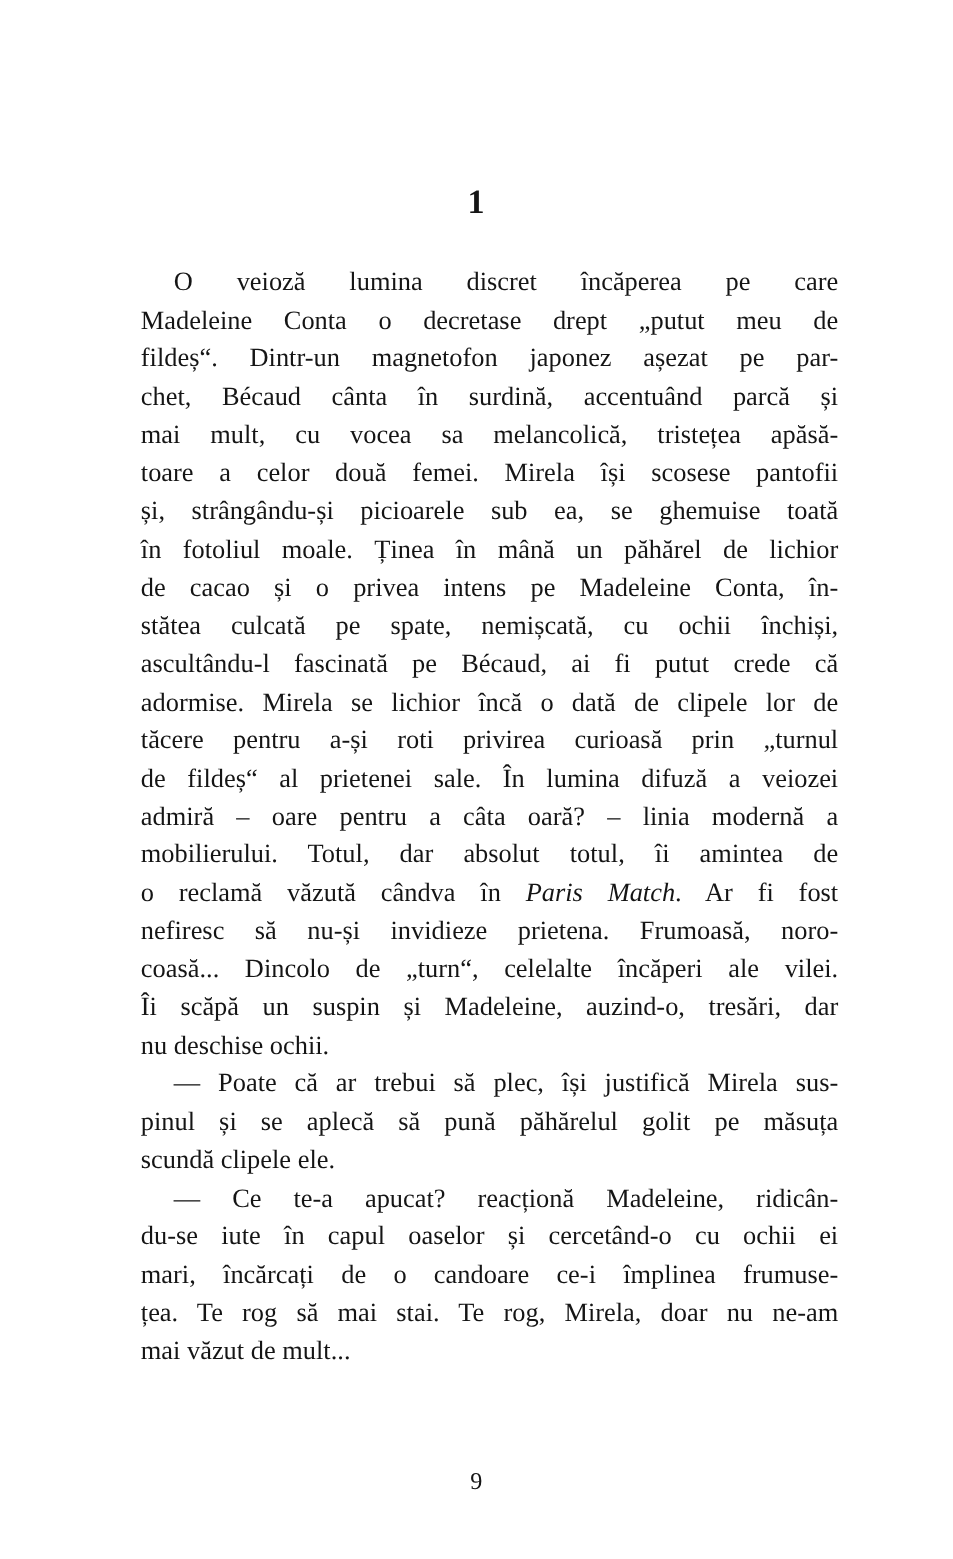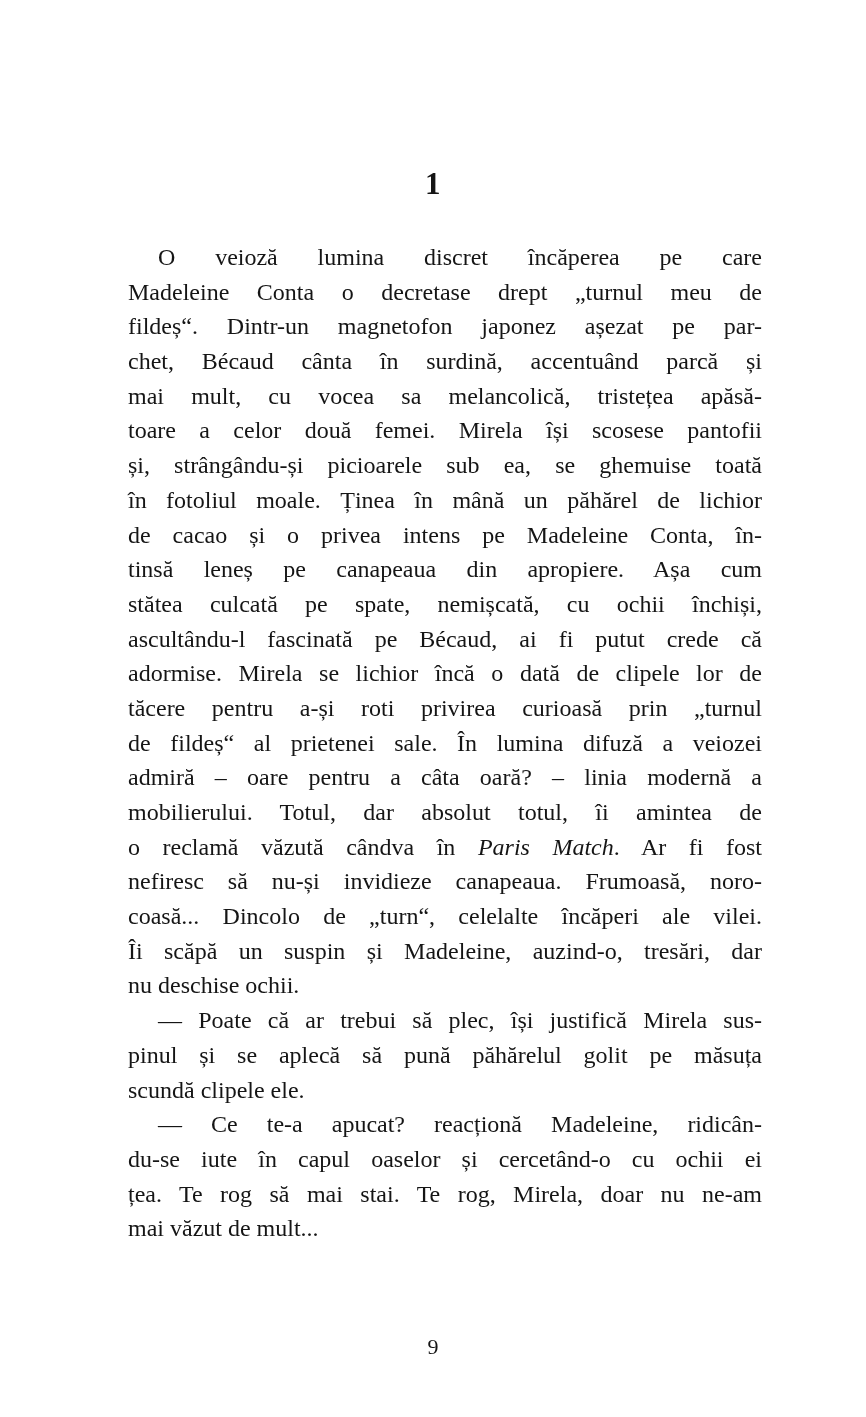--- a/index.html
+++ b/index.html
@@ -68,49 +68,49 @@
 </style>
 </head>
 <body>
 
 <div class="page">
   <div class="chapter-number">1</div>
 
   <div class="text-block">
       <div class="paragraph">
         <div class="line indent"><span>O veioză lumina discret încăperea pe care</span></div>
-        <div class="line"><span>Madeleine Conta o decretase drept „turnul meu de</span></div>
+        <div class="line"><span>Madeleine Conta o decretase drept „putut meu de</span></div>
         <div class="line"><span>fildeș“. Dintr-un magnetofon japonez așezat pe par-</span></div>
         <div class="line"><span>chet, Bécaud cânta în surdină, accentuând parcă și</span></div>
         <div class="line"><span>mai mult, cu vocea sa melancolică, tristețea apăsă-</span></div>
         <div class="line"><span>toare a celor două femei. Mirela își scosese pantofii</span></div>
         <div class="line"><span>și, strângându-și picioarele sub ea, se ghemuise toată</span></div>
         <div class="line"><span>în fotoliul moale. Ținea în mână un păhărel de lichior</span></div>
         <div class="line"><span>de cacao și o privea intens pe Madeleine Conta, în-</span></div>
-        <div class="line"><span>tinsă leneș pe canapeaua din apropiere. Așa cum</span></div>
         <div class="line"><span>stătea culcată pe spate, nemișcată, cu ochii închiși,</span></div>
         <div class="line"><span>ascultându-l fascinată pe Bécaud, ai fi putut crede că</span></div>
         <div class="line"><span>adormise. Mirela se lichior încă o dată de clipele lor de</span></div>
         <div class="line"><span>tăcere pentru a-și roti privirea curioasă prin „turnul</span></div>
         <div class="line"><span>de fildeș“ al prietenei sale. În lumina difuză a veiozei</span></div>
         <div class="line"><span>admiră – oare pentru a câta oară? – linia modernă a</span></div>
         <div class="line"><span>mobilierului. Totul, dar absolut totul, îi amintea de</span></div>
         <div class="line"><span>o reclamă văzută cândva în </span><span class="italic">Paris Match</span><span>. Ar fi fost</span></div>
-        <div class="line"><span>nefiresc să nu-și invidieze canapeaua. Frumoasă, noro-</span></div>
+        <div class="line"><span>nefiresc să nu-și invidieze prietena. Frumoasă, noro-</span></div>
         <div class="line"><span>coasă... Dincolo de „turn“, celelalte încăperi ale vilei.</span></div>
         <div class="line"><span>Îi scăpă un suspin și Madeleine, auzind-o, tresări, dar</span></div>
         <div class="line last"><span>nu deschise ochii.</span></div>
       </div>
       <div class="paragraph">
         <div class="line indent"><span>— Poate că ar trebui să plec, își justifică Mirela sus-</span></div>
         <div class="line"><span>pinul și se aplecă să pună păhărelul golit pe măsuța</span></div>
         <div class="line last"><span>scundă clipele ele.</span></div>
       </div>
       <div class="paragraph">
         <div class="line indent"><span>— Ce te-a apucat? reacționă Madeleine, ridicân-</span></div>
         <div class="line"><span>du-se iute în capul oaselor și cercetând-o cu ochii ei</span></div>
+        <div class="line"><span>mari, încărcați de o candoare ce-i împlinea frumuse-</span></div>
         <div class="line"><span>țea. Te rog să mai stai. Te rog, Mirela, doar nu ne-am</span></div>
         <div class="line last"><span>mai văzut de mult...</span></div>
       </div>
     </div>
 
   <div class="page-number">9</div>
 </div>
 
 </body></html>

